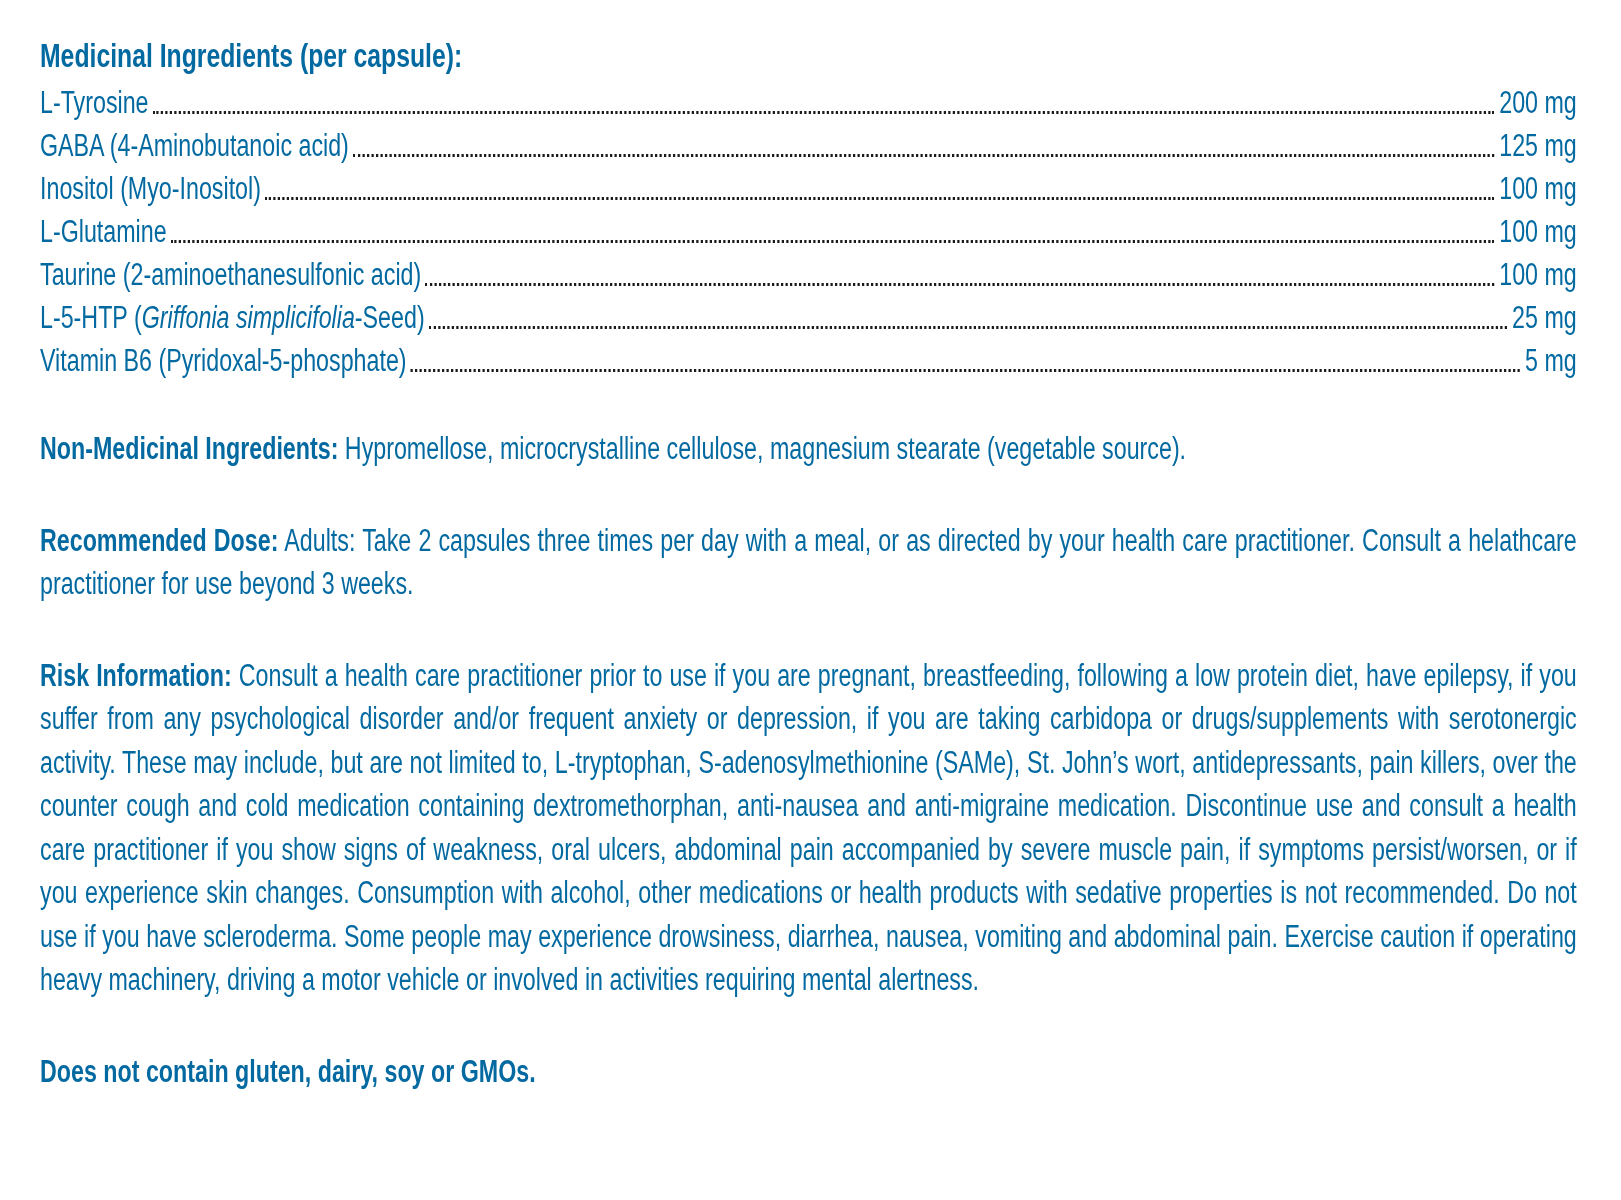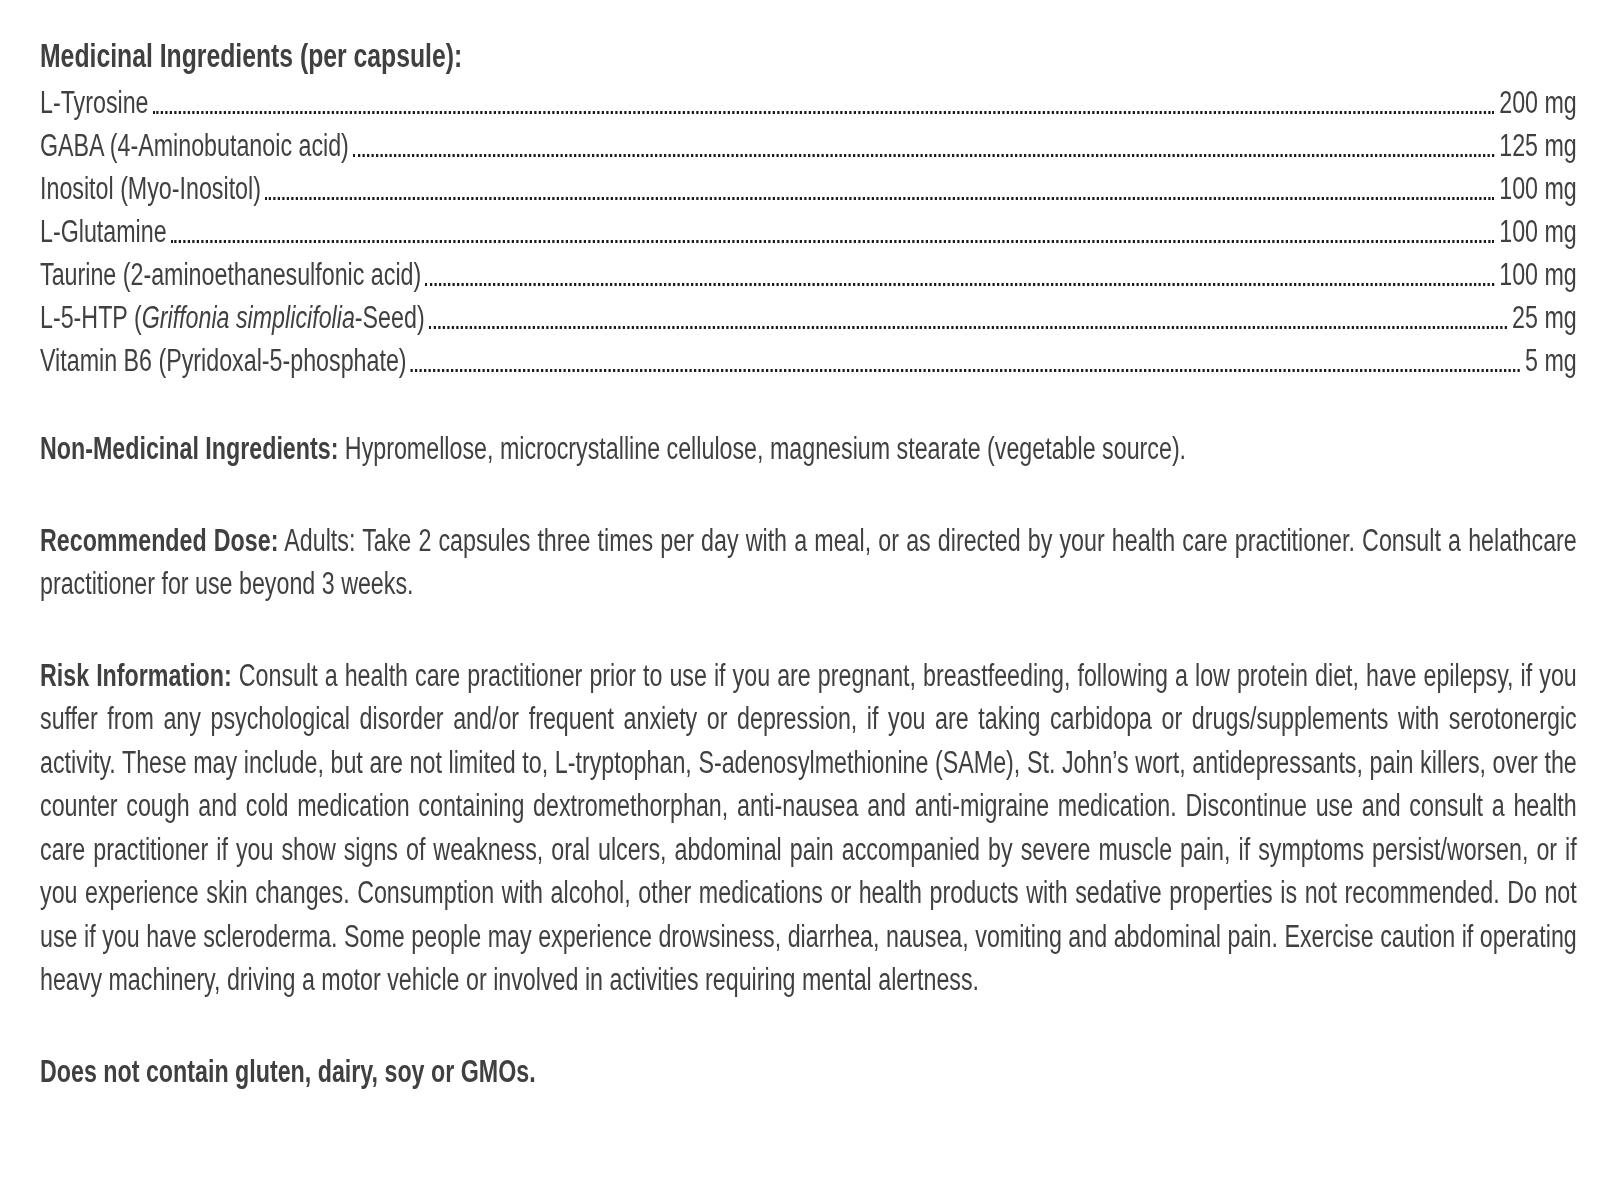--- a/index.html
+++ b/index.html
@@ -3,21 +3,21 @@
 <meta charset="utf-8">
 <style>
   html, body { margin: 0; padding: 0; }
   .page {
     position: relative;
     width: 1621px;
     height: 1200px;
     background: #ffffff;
     overflow: hidden;
     font-family: "Liberation Sans", sans-serif;
-    color: #404040;
+    color: #0369a1;
   }
   
   .content {
     position: absolute;
     left: 40px;
     top: 34px;
     width: 2049px;           
     transform: scaleX(0.75);
     transform-origin: 0 0;
   }

